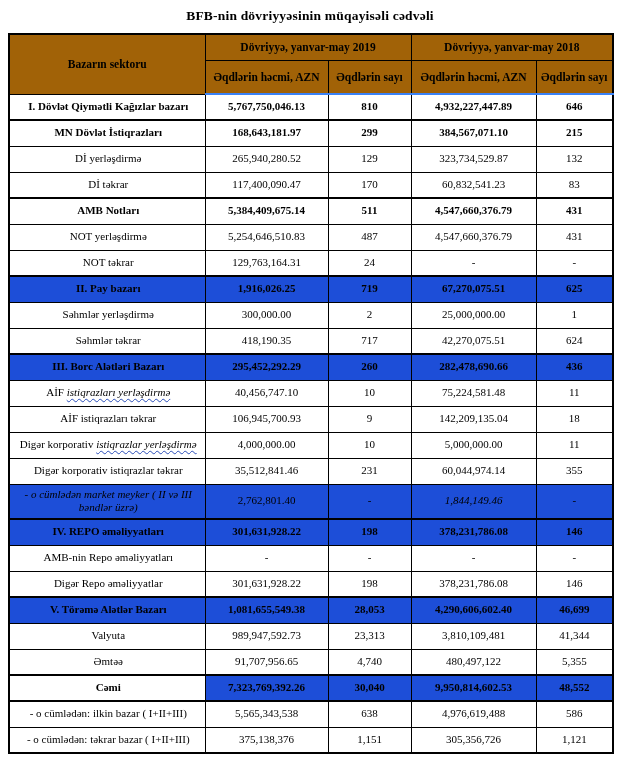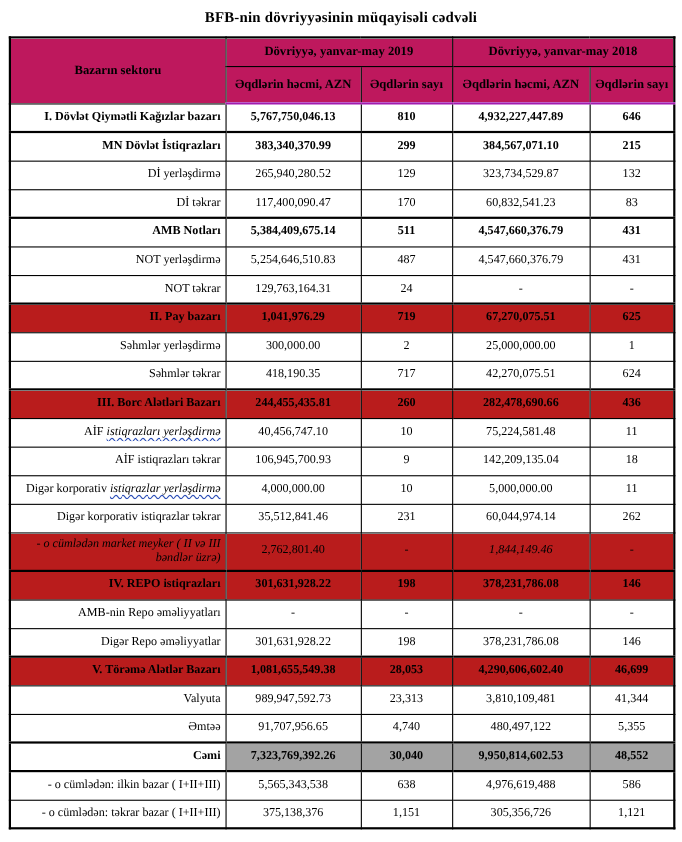--- a/index.html
+++ b/index.html
@@ -30,35 +30,35 @@
   .cmp th, .cmp td {
     border: 1px solid #000;
     font-size: 11px;
     line-height: 1.25;
     padding: 3px 4px;
     vertical-align: middle;
     overflow: hidden;
     word-wrap: break-word;
   }
   .cmp thead th {
-    background: #be185d;
+    background: #a16207;
     font-weight: bold;
     text-align: center;
     font-size: 11.5px;
   }
   .cmp thead tr.group-row { height: 26px; }
   .cmp thead tr.sub-row { height: 34px; }
-  .cmp thead tr.sub-row th { border-bottom: 2px solid #a21caf; }
+  .cmp thead tr.sub-row th { border-bottom: 2px solid #3b82f6; }
   .cmp tbody tr { height: 26px; }
-  td.label-cell { text-align: right; padding-left: 6px; }
+  td.label-cell { text-align: center; padding-left: 6px; }
   td.label-cell.indent { }
   td.val-cell { text-align: center; }
   tr.section td { font-weight: bold; }
-  tr.gray td { background: #b91c1c; }
-  tr.vals-gray td.val-cell { background: #a3a3a3; }
+  tr.gray td { background: #1d4ed8; }
+  tr.vals-gray td.val-cell { background: #1d4ed8; }
   tr.thick-top td { border-top-width: 2px; }
   .wavy {
     text-decoration: underline;
     text-decoration-style: wavy;
     text-decoration-color: #2A4DB7;
     text-decoration-thickness: 1px;
     text-underline-offset: 2px;
     font-style: italic;
     -webkit-text-decoration: underline wavy #2A4DB7;
   }
@@ -95,21 +95,21 @@
     <tbody id="table-body">
         <tr class="section">
           <td class="label-cell"><span>I. Dövlət Qiymətli Kağızlar bazarı</span></td>
           <td class="val-cell">5,767,750,046.13</td>
           <td class="val-cell">810</td>
           <td class="val-cell">4,932,227,447.89</td>
           <td class="val-cell">646</td>
         </tr>
         <tr class="section thick-top">
           <td class="label-cell"><span>MN Dövlət İstiqrazları</span></td>
-          <td class="val-cell">383,340,370.99</td>
+          <td class="val-cell">168,643,181.97</td>
           <td class="val-cell">299</td>
           <td class="val-cell">384,567,071.10</td>
           <td class="val-cell">215</td>
         </tr>
         <tr>
           <td class="label-cell"><span>Dİ yerləşdirmə</span></td>
           <td class="val-cell">265,940,280.52</td>
           <td class="val-cell">129</td>
           <td class="val-cell">323,734,529.87</td>
           <td class="val-cell">132</td>
@@ -137,42 +137,42 @@
         </tr>
         <tr>
           <td class="label-cell"><span>NOT təkrar</span></td>
           <td class="val-cell">129,763,164.31</td>
           <td class="val-cell">24</td>
           <td class="val-cell">-</td>
           <td class="val-cell">-</td>
         </tr>
         <tr class="section gray thick-top">
           <td class="label-cell"><span>II. Pay bazarı</span></td>
-          <td class="val-cell">1,041,976.29</td>
+          <td class="val-cell">1,916,026.25</td>
           <td class="val-cell">719</td>
           <td class="val-cell">67,270,075.51</td>
           <td class="val-cell">625</td>
         </tr>
         <tr>
           <td class="label-cell"><span>Səhmlər yerləşdirmə</span></td>
           <td class="val-cell">300,000.00</td>
           <td class="val-cell">2</td>
           <td class="val-cell">25,000,000.00</td>
           <td class="val-cell">1</td>
         </tr>
         <tr>
           <td class="label-cell"><span>Səhmlər təkrar</span></td>
           <td class="val-cell">418,190.35</td>
           <td class="val-cell">717</td>
           <td class="val-cell">42,270,075.51</td>
           <td class="val-cell">624</td>
         </tr>
         <tr class="section gray thick-top">
           <td class="label-cell"><span>III. Borc Alətləri Bazarı</span></td>
-          <td class="val-cell">244,455,435.81</td>
+          <td class="val-cell">295,452,292.29</td>
           <td class="val-cell">260</td>
           <td class="val-cell">282,478,690.66</td>
           <td class="val-cell">436</td>
         </tr>
         <tr>
           <td class="label-cell"><span>AİF </span><span class="wavy">istiqrazları  yerləşdirmə</span></td>
           <td class="val-cell">40,456,747.10</td>
           <td class="val-cell">10</td>
           <td class="val-cell">75,224,581.48</td>
           <td class="val-cell">11</td>
@@ -189,31 +189,31 @@
           <td class="val-cell">4,000,000.00</td>
           <td class="val-cell">10</td>
           <td class="val-cell">5,000,000.00</td>
           <td class="val-cell">11</td>
         </tr>
         <tr>
           <td class="label-cell"><span>Digər korporativ istiqrazlar təkrar</span></td>
           <td class="val-cell">35,512,841.46</td>
           <td class="val-cell">231</td>
           <td class="val-cell">60,044,974.14</td>
-          <td class="val-cell">262</td>
+          <td class="val-cell">355</td>
         </tr>
         <tr class="gray">
           <td class="label-cell indent"><span class="italic">- o cümlədən market meyker ( II və III bəndlər üzrə)</span></td>
           <td class="val-cell">2,762,801.40</td>
           <td class="val-cell">-</td>
           <td class="val-cell italic">1,844,149.46</td>
           <td class="val-cell">-</td>
         </tr>
         <tr class="section gray thick-top">
-          <td class="label-cell"><span>IV. REPO istiqrazları</span></td>
+          <td class="label-cell"><span>IV. REPO əməliyyatları</span></td>
           <td class="val-cell">301,631,928.22</td>
           <td class="val-cell">198</td>
           <td class="val-cell">378,231,786.08</td>
           <td class="val-cell">146</td>
         </tr>
         <tr>
           <td class="label-cell"><span>AMB-nin Repo əməliyyatları</span></td>
           <td class="val-cell">-</td>
           <td class="val-cell">-</td>
           <td class="val-cell">-</td>

